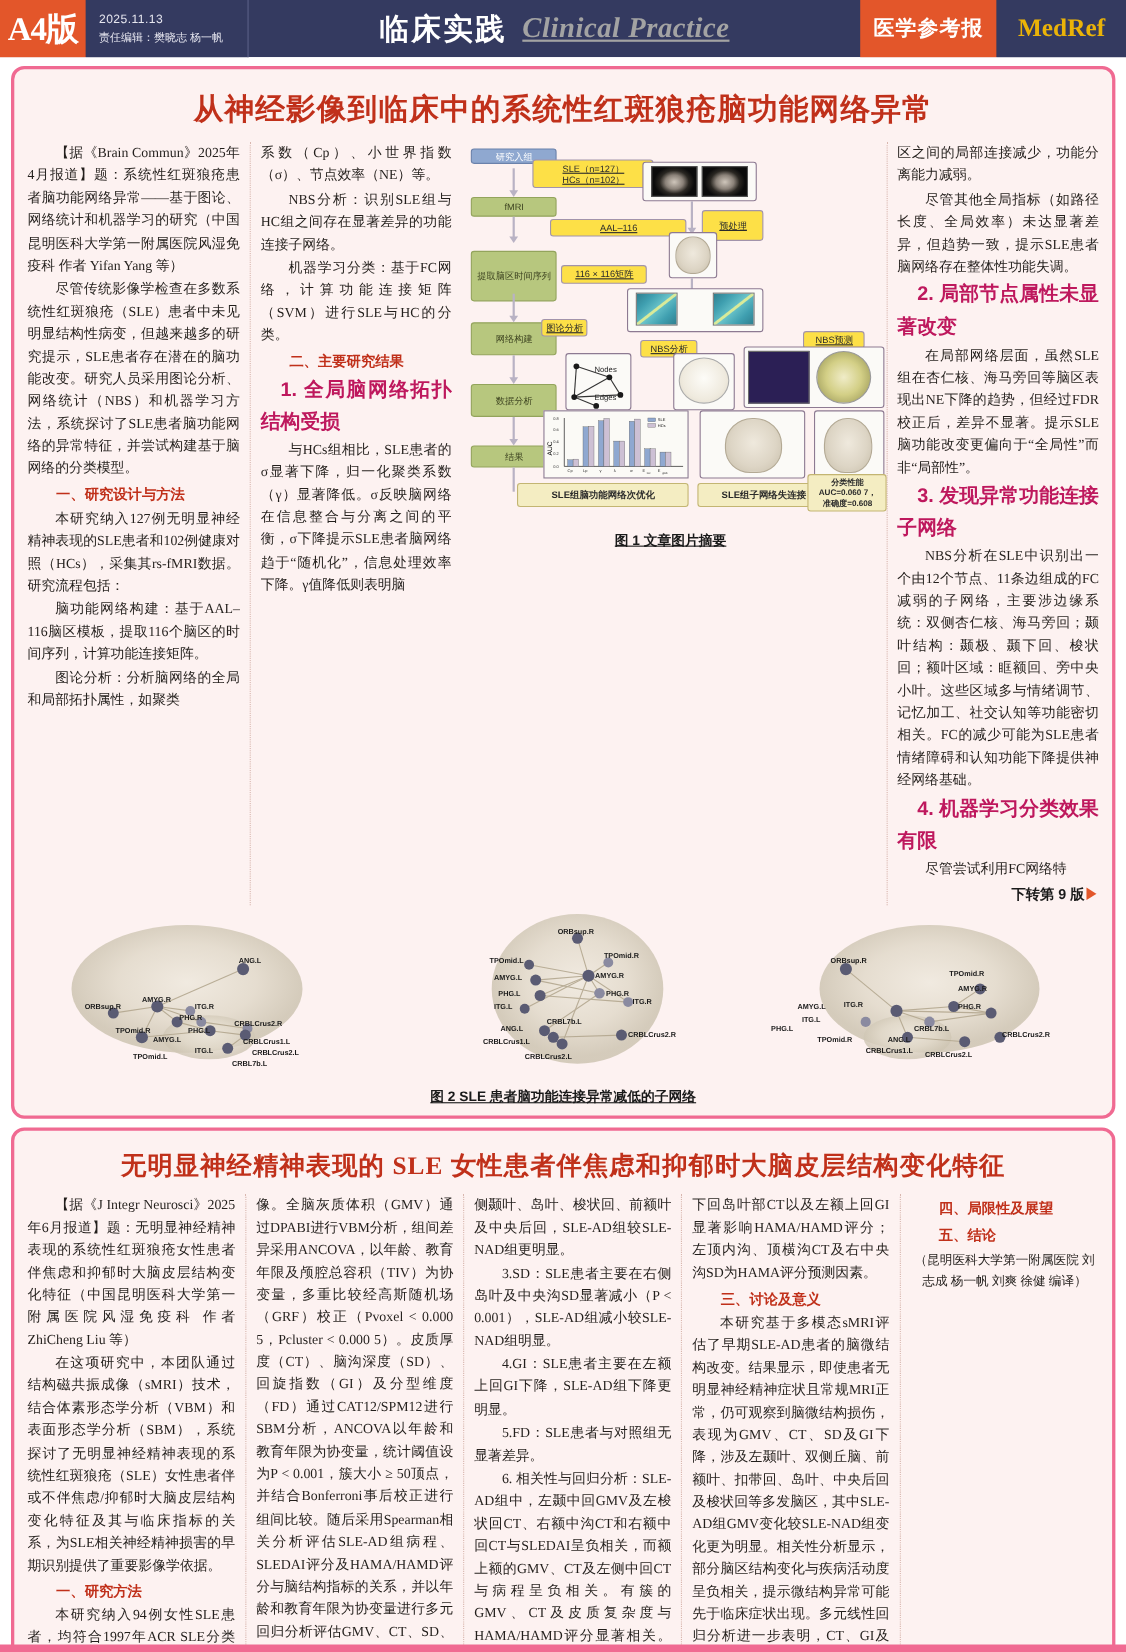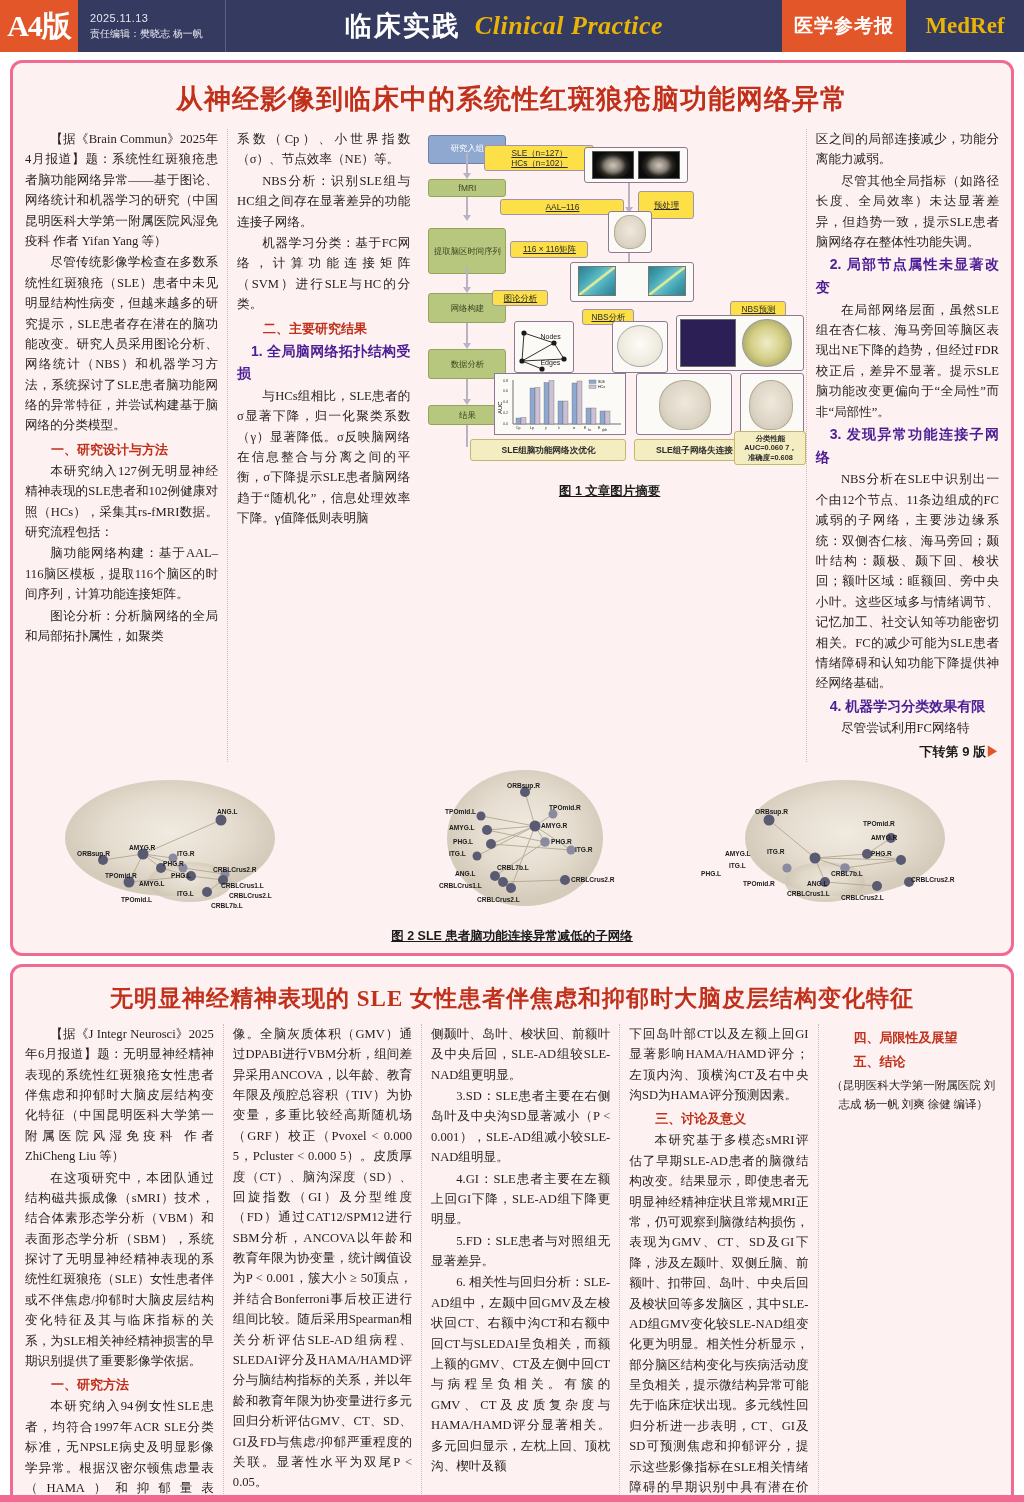--- a/index.html
+++ b/index.html
@@ -32,22 +32,22 @@
   .mh-editor { font-size: 10px; margin-top: 3px; font-family: "Liberation Sans", sans-serif; }
   .mh-center {
     flex: 1; display: flex; align-items: center; justify-content: center;
     gap: 14px;
   }
   .mh-cn {
     color: #ffffff; font-size: 27px; font-weight: bold;
     font-family: "Liberation Serif", serif; letter-spacing: 2px;
   }
   .mh-en {
-    color: #eab308; font-size: 26px; font-weight: bold; font-style: italic;
-    font-family: "Liberation Serif", serif; letter-spacing: .5px;
+    color: #a3a3a3; font-size: 26px; font-weight: bold; font-style: italic;
+    font-family: "Liberation Serif", serif; letter-spacing: .5px; text-decoration: underline;
   }
   .mh-paper {
     width: 124px; background: #e3562a;
     display: flex; align-items: center; justify-content: center;
     color: #fff; font-size: 19px; font-weight: bold;
     font-family: "Liberation Serif", serif; letter-spacing: 1px;
   }
   .mh-brand {
     width: 118px; background: #343a60;
     display: flex; align-items: center; justify-content: center;
@@ -87,22 +87,22 @@
   }
   .col + .col { border-left: 1px dotted #d8b6ae; padding-left: 9px; margin-left: 9px; }
   .col p { text-indent: 2em; margin-bottom: 1px; }
   .col p.noind { text-indent: 0; }
   .head-red {
     color: #c0301a; font-weight: bold; text-indent: 2em;
     margin: 3px 0 1px 0; font-size: 13px;
     font-family: "Liberation Sans", sans-serif;
   }
   .head-sub {
-    color: #4c1d95; font-weight: bold; text-indent: 1em;
-    margin: 1px 0; font-size: 14px;
+    color: #be185d; font-weight: bold; text-indent: 1em;
+    margin: 1px 0; font-size: 18px;
     font-family: "Liberation Sans", sans-serif;
   }
 
   
   .fig-flow { position: relative; width: 100%; height: 348px; }
   .fig-cap {
     text-align: center; font-size: 12.5px; font-weight: bold;
     margin-top: 4px; color: #1a1a1a;
     font-family: "Liberation Sans", sans-serif;
     text-decoration: underline;
@@ -220,21 +220,21 @@
         <p>机器学习分类：基于FC网络，计算功能连接矩阵（SVM）进行SLE与HC的分类。</p>
         <div class="head-red">二、主要研究结果</div>
         <div class="head-sub">1. 全局脑网络拓扑结构受损</div>
         <p>与HCs组相比，SLE患者的σ显著下降，归一化聚类系数（γ）显著降低。σ反映脑网络在信息整合与分离之间的平衡，σ下降提示SLE患者脑网络趋于“随机化”，信息处理效率下降。γ值降低则表明脑</p>
       </div>
 
       <div class="col" style="width:386px; border-left:none; padding-left:6px; margin-left:6px;">
 
         <div class="fig-flow">
 
-          <div class="fbox blue" style="left:6px;  top:6px;   width:78px;  height:29px;font-family:Liberation Serif, serif;">研究入组</div>
+          <div class="fbox blue" style="left:6px;  top:6px;   width:78px;  height:14px;">研究入组</div>
           <div class="farrow v" style="left:44px; top:24px;  height:22px;"></div>
           <div class="fhead" style="left:41px; top:44px;"></div>
           <div class="fbox green" style="left:6px;  top:50px;  width:78px;  height:18px;">fMRI</div>
           <div class="farrow v" style="left:44px; top:68px;  height:20px;"></div>
           <div class="fhead" style="left:41px; top:86px;"></div>
           <div class="fbox green" style="left:6px;  top:99px;  width:78px;  height:46px;">提取脑区时间序列</div>
           <div class="farrow v" style="left:44px; top:138px; height:22px;"></div>
           <div class="fhead" style="left:41px; top:158px;"></div>
           <div class="fbox green" style="left:6px;  top:164px; width:78px;  height:30px;">网络构建</div>
           <div class="farrow v" style="left:44px; top:194px; height:22px;"></div>
@@ -259,21 +259,21 @@
           <div class="fbox white" style="left:186px; top:82px; width:44px; height:42px;"></div>
           <div class="brain-top" style="left:192px; top:86px; width:32px; height:34px;"></div>
           <div class="farrow v" style="left:206px; top:124px; height:20px;"></div>
           <div class="fhead" style="left:203px; top:141px;"></div>
 
           <div class="fbox purple" style="left:88px; top:112px; width:78px; height:17px;">116 × 116矩阵</div>
           <div class="fbox white" style="left:148px; top:133px; width:124px; height:40px;"></div>
           <div class="mat-img" style="left:156px; top:137px; width:38px; height:30px;"></div>
           <div class="mat-img" style="left:226px; top:137px; width:38px; height:30px;"></div>
 
-          <div class="fbox purple" style="left:70px; top:161px; width:56px; height:16px;">图论分析</div>
+          <div class="fbox purple" style="left:70px; top:161px; width:42px; height:16px;">图论分析</div>
           <div class="fbox white" style="left:92px; top:192px; width:60px; height:52px;"></div>
           <svg style="position:absolute;left:92px;top:192px" width="60" height="52">
             <line x1="10" y1="12" x2="40" y2="22" stroke="#333" stroke-width="1"></line>
             <line x1="10" y1="12" x2="8" y2="40" stroke="#333" stroke-width="1"></line>
             <line x1="8" y1="40" x2="40" y2="22" stroke="#333" stroke-width="1"></line>
             <line x1="8" y1="40" x2="50" y2="38" stroke="#333" stroke-width="1"></line>
             <line x1="40" y1="22" x2="50" y2="38" stroke="#333" stroke-width="1"></line>
             <line x1="8" y1="40" x2="28" y2="48" stroke="#333" stroke-width="1"></line>
             <circle cx="10" cy="12" r="2.6" fill="#1a1a1a"></circle>
             <circle cx="40" cy="22" r="2.6" fill="#1a1a1a"></circle>

